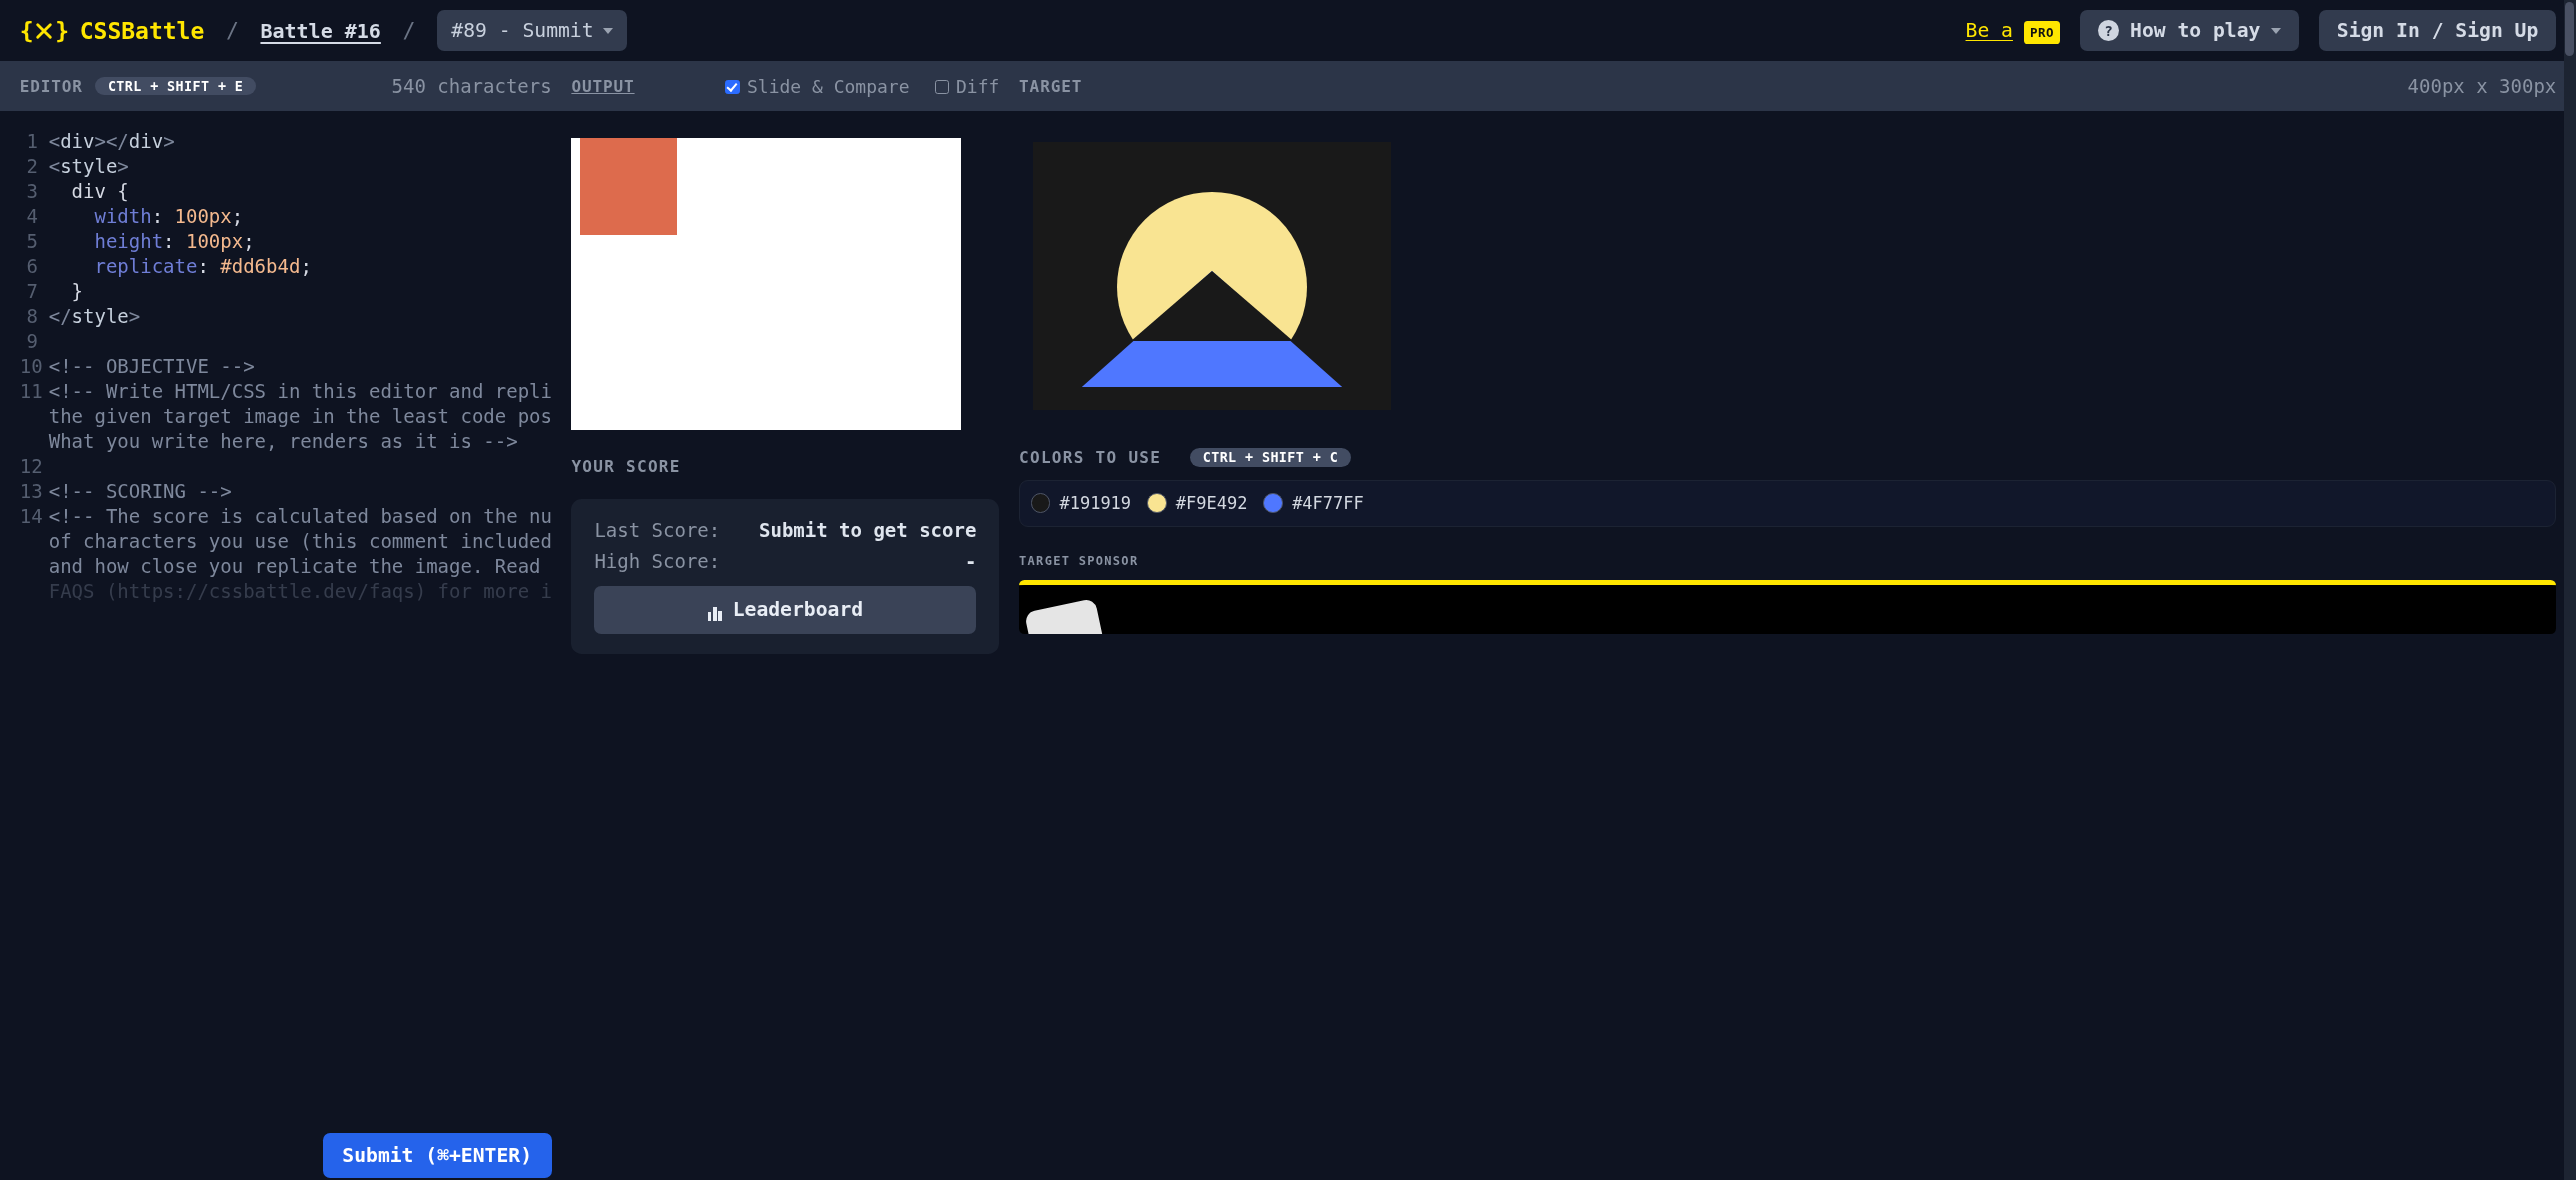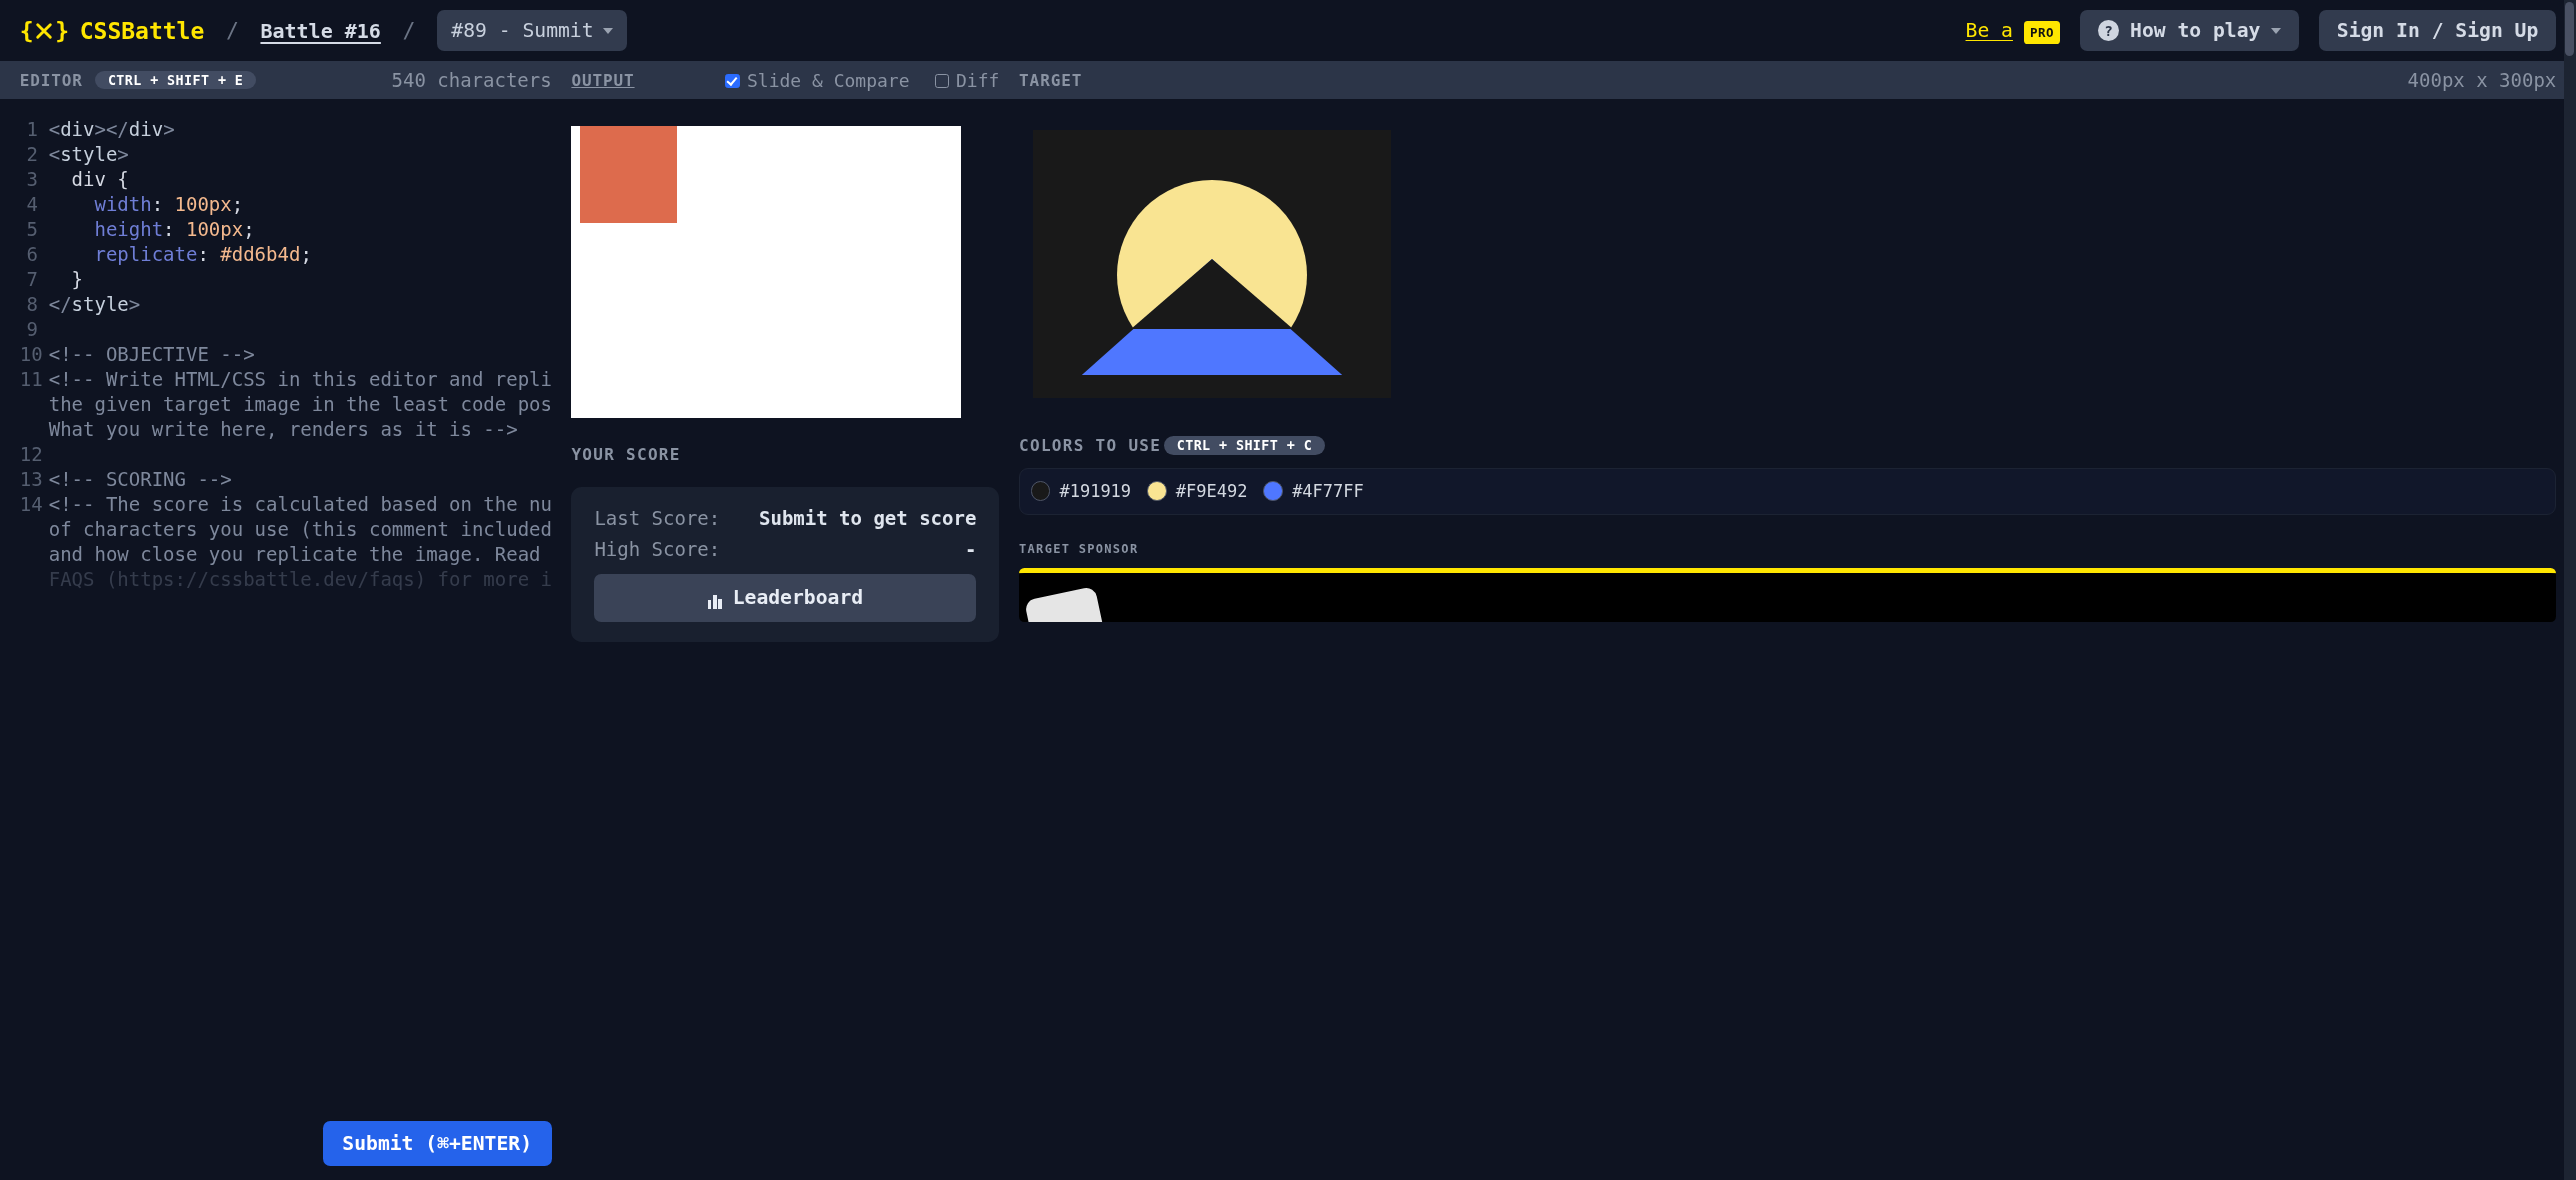--- a/index.html
+++ b/index.html
@@ -49,21 +49,21 @@
     background:var(--bg-input); color:#d5dbe6; border-radius:7.2px;
     padding:9px 18px; font-size:19.7px; display:flex; align-items:center; gap:10.7px; font-weight:600;
   }
   .how-icon { width:21.5px; height:21.5px; border-radius:50%; background:#cfd5e0; color:#2c3548; display:flex; align-items:center; justify-content:center; font-weight:900; font-size:14.3px;}
 
   
   .panels-header {
     display:grid;
     grid-template-columns: 532px 428px 1fr;
     background:var(--bg-header);
-    height:38px; align-items:center;
+    height:50px; align-items:center;
     padding:0 19.7px;
     gap:19.7px;
     color:var(--text-dim);
     font-weight:700; letter-spacing:0.9px; font-size:16px;
   }
   .ph { display:flex; align-items:center; gap:12.5px;}
   .kbd { background:#424c62; border-radius:12.5px; padding:1.8px 12.5px; font-size:13.4px; letter-spacing:0.4px; color:#ffffff; font-weight:600;}
   .ph-right { margin-left:auto; font-weight:500; color:var(--text-dim); letter-spacing:0; font-size:19px;}
   .ph-output { display:flex; align-items:center; gap:25px;}
   .chk { width:14.3px; height:14.3px; display:inline-block; border:1.3px solid #8a93a3; border-radius:2.7px; vertical-align:-1.8px; margin-right:7.2px;}
@@ -121,21 +121,21 @@
   
   .target-frame { width:358px; height:268px; background:#191919; position:relative; overflow:hidden; margin:0 0 0 0;}
   .target-frame-wrap { width:385px; height:294px; padding:0; display:flex; align-items:center; justify-content:center;}
   .sun { position:absolute; width:190px; height:190px; background:#F9E492; border-radius:50%; left:50%; top:50px; transform:translateX(-50%);}
   .mtn-blue { position:absolute; left:50%; bottom:0; transform:translateX(-50%);
     width:0; height:0; border-left:156px solid transparent; border-right:156px solid transparent; border-bottom:139px solid #4F77FF;}
   .mtn-black { position:absolute; left:50%; bottom:69px; transform:translateX(-50%);
     width:0; height:0; border-left:81px solid transparent; border-right:81px solid transparent; border-bottom:70px solid #191919;}
   .black-band { position:absolute; bottom:0; left:0; right:0; height:23px; background:#191919;}
 
-  .colors-title { margin-top:25px; display:flex; align-items:flex-start; gap:3px;}
+  .colors-title { margin-top:25px; display:flex; align-items:flex-start; gap:29px;}
   .colors-title .label { color:var(--text-dim); font-weight:800; letter-spacing:1.3px; font-size:16px;}
   .color-chips { margin-top:12.5px; background:#11172a; border-radius:9px; padding:12.5px 10.7px; display:flex; gap:16px; border:0.9px solid #1c2333;}
   .chip { display:flex; align-items:center; gap:9px; font-size:17px; color:#d3d8e0;}
   .swatch { width:19.7px; height:19.7px; border-radius:50%; border:1.8px solid #4f5667;}
   .sponsor-title { margin-top:27px; color:var(--text-dim); font-weight:800; letter-spacing:1.3px; font-size:12px;}
   .sponsor-box { margin-top:12.5px; background:#000; border-radius:5.4px; height:54px; border-top:5.4px solid var(--accent); position:relative; overflow:hidden;}
   .sponsor-box::after{content:""; position:absolute; left:9px; bottom:-16px; width:72px; height:45px; background:#e5e5e5; border-radius:10.7px 10.7px 0 0; transform:rotate(-12deg);}
   
   
   .scrollbar-stub{ position:fixed; right:0; top:0; width:12.5px; height:100%; background:#1d2432;}

